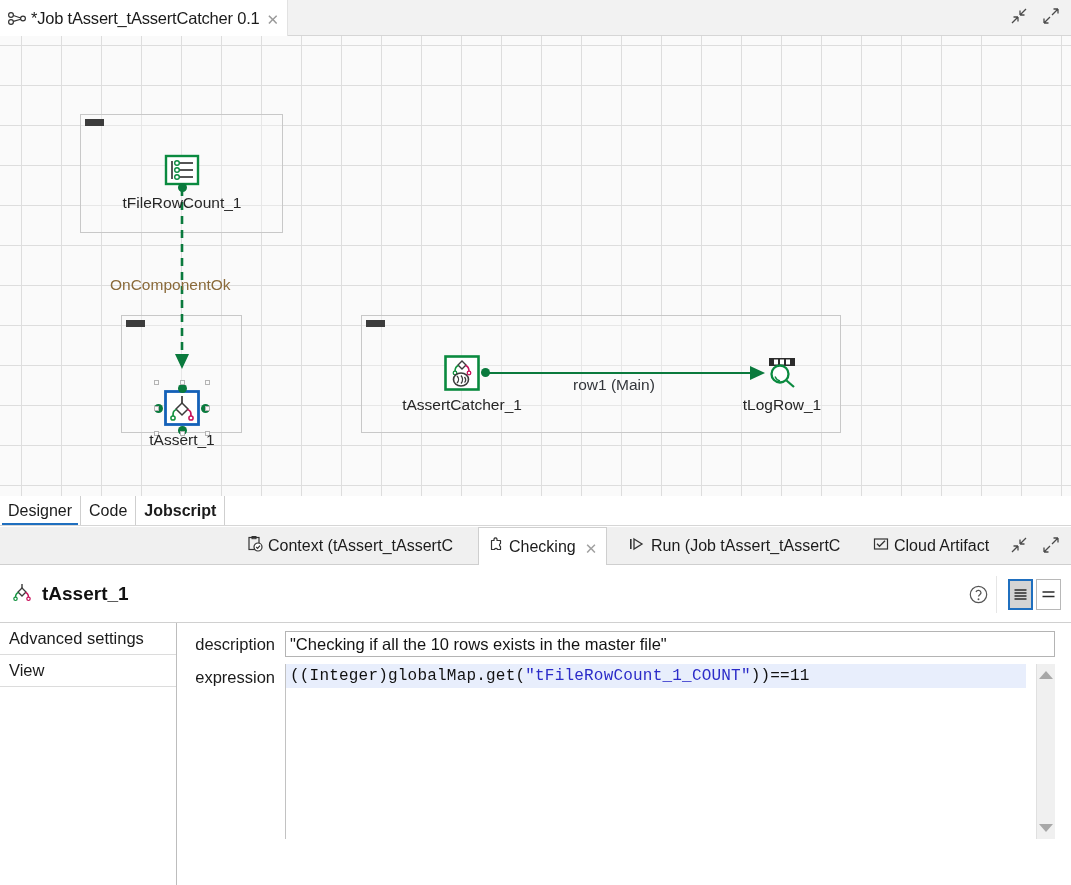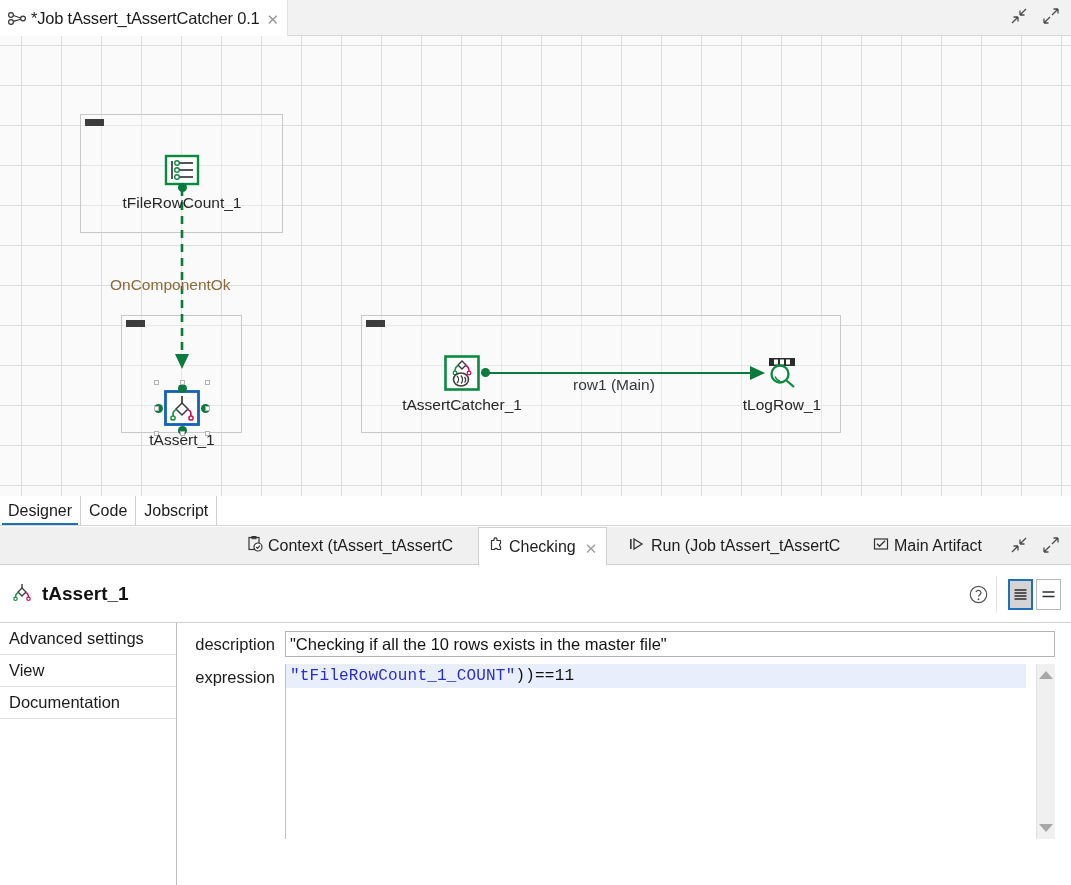--- a/index.html
+++ b/index.html
@@ -689,21 +689,21 @@
         <line x1="23.5" y1="26.5" x2="31" y2="33" stroke="#0a8a3f" stroke-width="2.3"></line>
       </svg>
     </span>
     <span class="node-label">tLogRow_1</span>
   </div>
 </div>
 
 <div id="designer-tabs">
   <div class="dtab active" style="min-width: 80px;">Designer</div>
   <div class="dtab" style="min-width: 45px;">Code</div>
-  <div class="dtab" style="min-width: 68px;">Jobscript</div>
+  <div class="dtab" style="min-width: 68px; font-weight: bold;">Jobscript</div>
 </div>
 
 <div id="view-tabs">
 
   <div class="vtab" style="left:238px;">
     <span>
       <svg width="16" height="16" viewBox="0 0 16 16">
         <rect x="2" y="1.5" width="10" height="12" fill="none" stroke="#333" stroke-width="1.2"></rect>
         <rect x="5" y="0.5" width="4" height="2.2" fill="none" stroke="#333" stroke-width="1"></rect>
         <circle cx="11" cy="11" r="4" fill="#fff" stroke="#333" stroke-width="1.2"></circle>
@@ -733,21 +733,21 @@
     <span>Run (Job tAssert_tAssertC</span>
   </div>
 
   <div class="vtab" style="left:864px;">
     <span>
       <svg width="16" height="14" viewBox="0 0 16 14">
         <rect x="1.5" y="2" width="13" height="10" fill="none" stroke="#333" stroke-width="1.2"></rect>
         <path d="M4 6.8 L6.5 9.3 L12 3.8" stroke="#333" stroke-width="1.3" fill="none"></path>
       </svg>
     </span>
-    <span>Main Artifact</span>
+    <span>Cloud Artifact</span>
   </div>
 
   <div id="view-win-controls">
     <span class="winbtn">
       <svg width="20" height="20" viewBox="0 0 20 20">
         <path d="M3 17 L9 11 M9 11 L9 15.5 M9 11 L4.5 11" stroke="#4a4a4a" stroke-width="1.3" fill="none"></path>
         <path d="M17 3 L11 9 M11 9 L11 4.5 M11 9 L15.5 9" stroke="#4a4a4a" stroke-width="1.3" fill="none"></path>
       </svg>
     </span>
     <span class="winbtn">
@@ -793,29 +793,28 @@
         <line x1="1.5" y1="5" x2="13.5" y2="5" stroke="#2b2b2b" stroke-width="1.5"></line>
         <line x1="1.5" y1="9.5" x2="13.5" y2="9.5" stroke="#2b2b2b" stroke-width="1.5"></line>
       </svg>
     </span>
   </div>
 </div>
 
 <div id="settings-list">
   <div class="sitem">Advanced settings</div>
   <div class="sitem">View</div>
-  <div class="sitem">Documentation</div>
 </div>
 
 <div id="form-area">
   <span class="flabel" style="left:0px; top:12px; width:98px;">description</span>
   <input id="desc-input" type="text" value="&quot;Checking if all the 10 rows exists in the master file&quot;" style="">
 
   <span class="flabel" style="left:0px; top:45px; width:98px;">expression</span>
 
   <div id="expr-box">
-    <div id="expr-line"><span class="tok-str">"tFileRowCount_1_COUNT"</span><span>))==11</span></div>
+    <div id="expr-line"><span>((Integer)globalMap.get(</span><span class="tok-str">"tFileRowCount_1_COUNT"</span><span>))==11</span></div>
     <div id="expr-scroll">
       <span class="sb-arrow sb-up"></span>
       <span class="sb-arrow sb-dn"></span>
     </div>
   </div>
 </div>
 
 </body></html>

